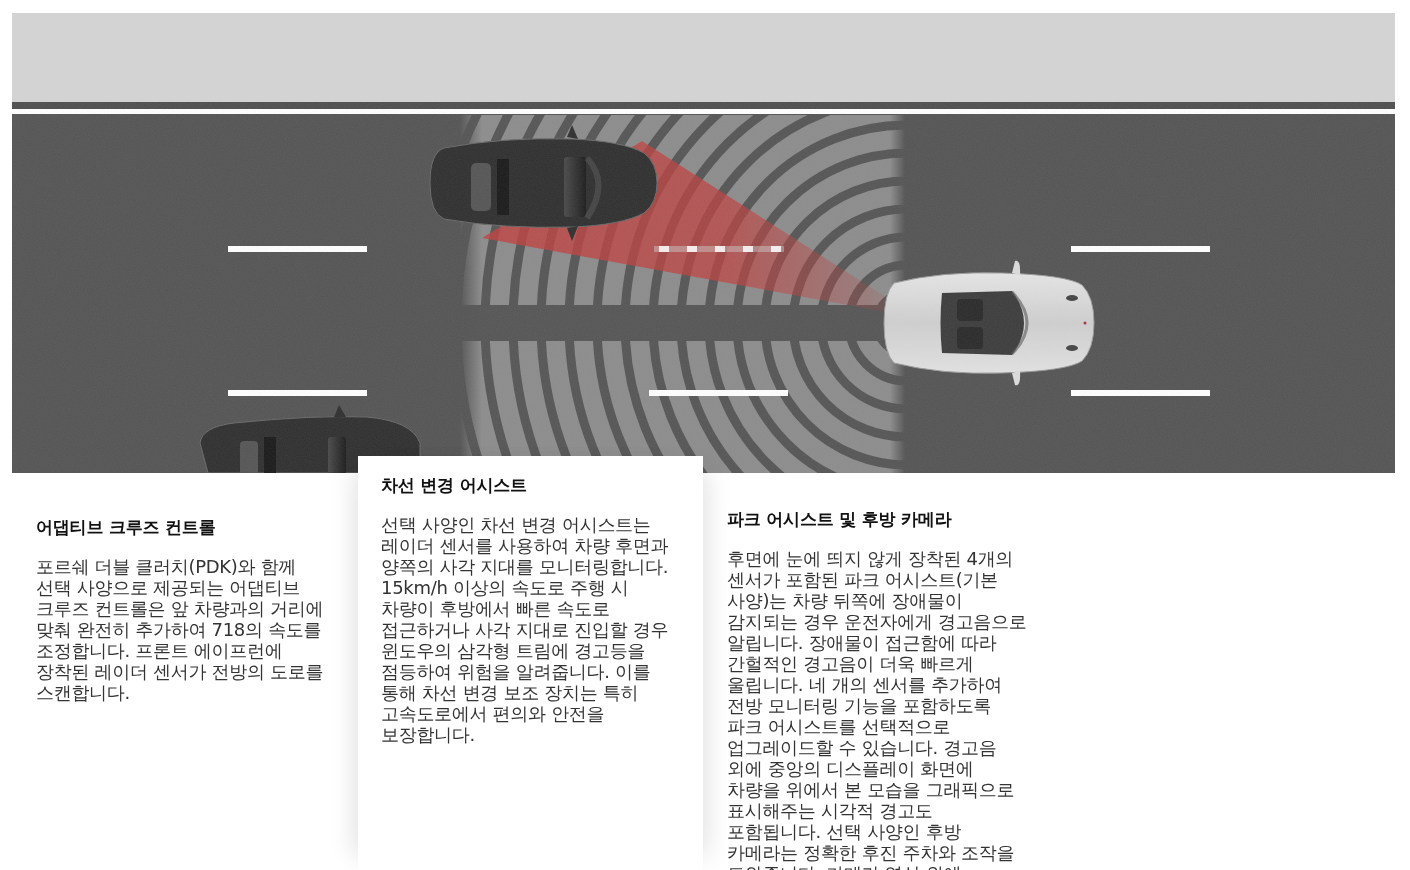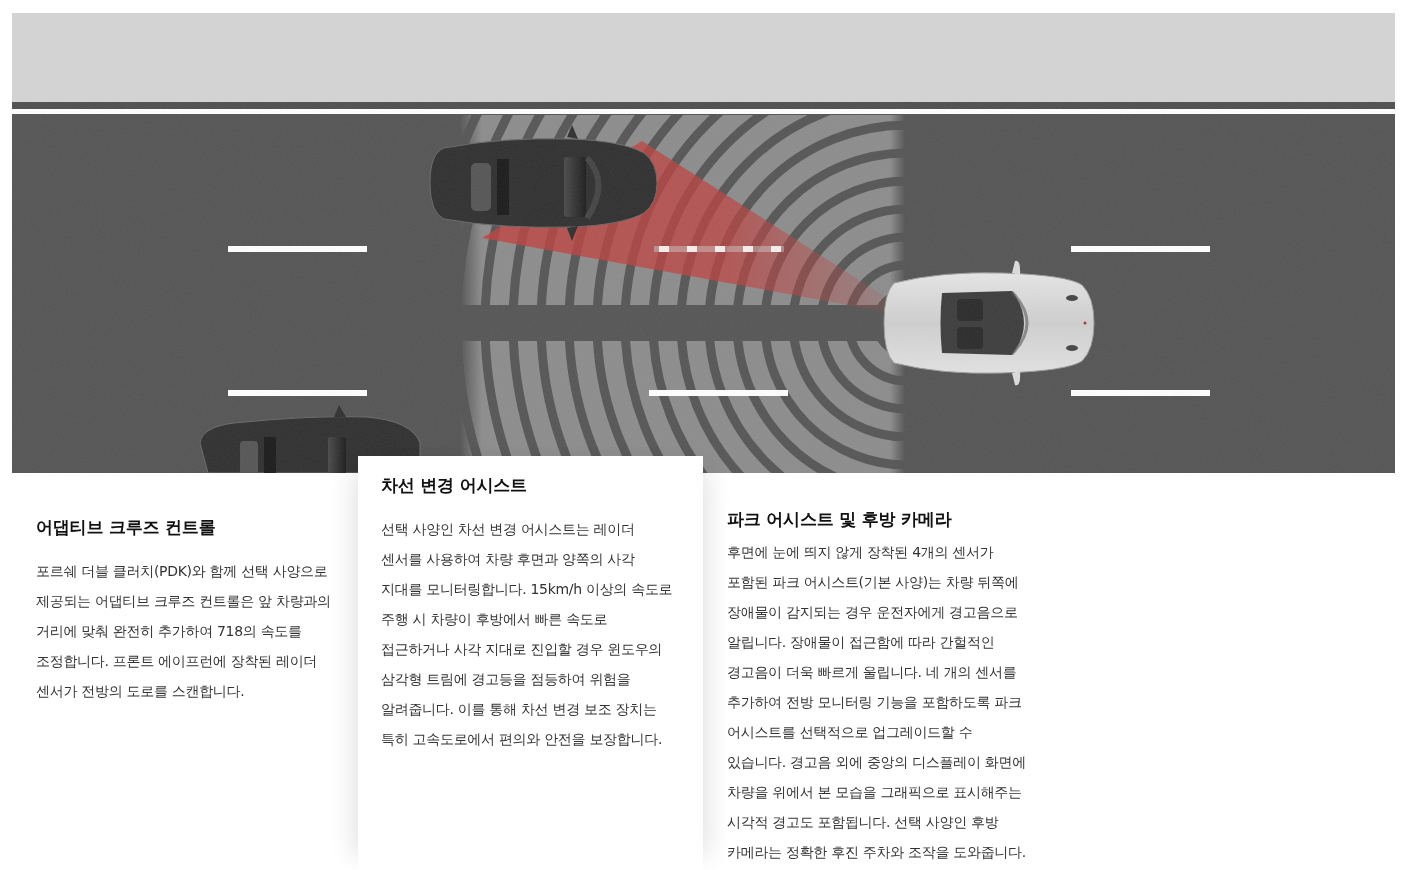--- a/index.html
+++ b/index.html
@@ -13,33 +13,33 @@
   .hero svg { display: block; }
 
   .col {
     position: absolute; background: #fff;
   }
   .col h2 {
     font-size: 17px; font-weight: bold; color: #111; letter-spacing: -0.2px;
     line-height: 22px;
   }
   .col p {
-    font-size: 14px; line-height: 30px; color: #333; letter-spacing: -0.3px;
+    font-size: 18px; line-height: 21px; color: #333; letter-spacing: -0.3px;
     word-break: keep-all;
   }
   .col-left { left: 36px; top: 508px; width: 300px; margin-top: 8px; }
   .col-left h2 { margin-bottom: 18px; }
   .col-center {
     left: 358px; top: 456px; width: 345px; height: 414px;
     padding: 18px 24px 0 23px;
     box-shadow: -18px 0 24px -14px rgba(0,0,0,0.12), 18px 0 24px -14px rgba(0,0,0,0.12);
   }
   .col-center h2 { margin-bottom: 18px; }
   .col-right { left: 727px; top: 508px; width: 300px; }
-  .col-right h2 { margin-bottom: 7px; }
+  .col-right h2 { margin-bottom: 18px; }
 </style>
 </head>
 <body>
 
 <div class="hero">
   <svg width="1383" height="460" viewBox="0 0 1383 460" xmlns="http://www.w3.org/2000/svg">
     <defs>
       <filter id="noise" x="0" y="0" width="100%" height="100%">
         <feTurbulence type="fractalNoise" baseFrequency="0.9" numOctaves="2" seed="3"></feTurbulence>
         <feColorMatrix type="matrix" values="0 0 0 0 0.5  0 0 0 0 0.5  0 0 0 0 0.5  0 0 0 0.22 0"></feColorMatrix>

